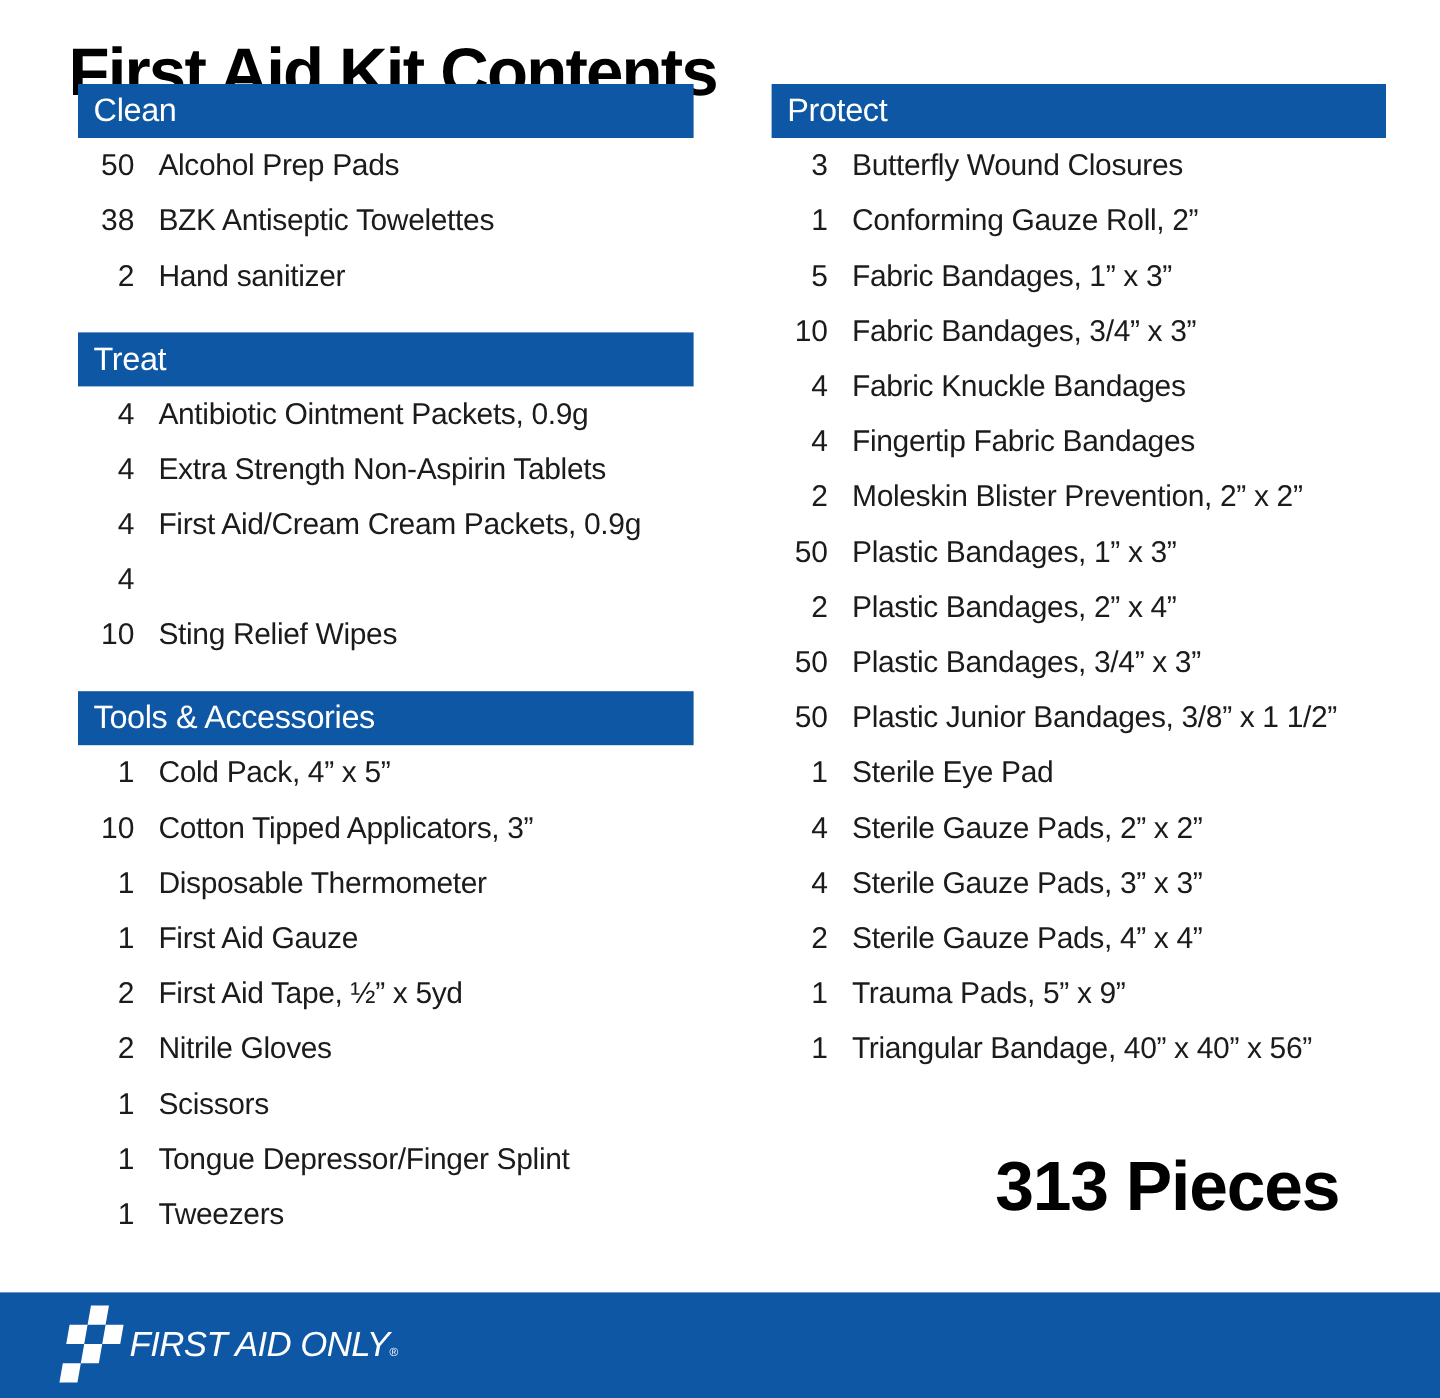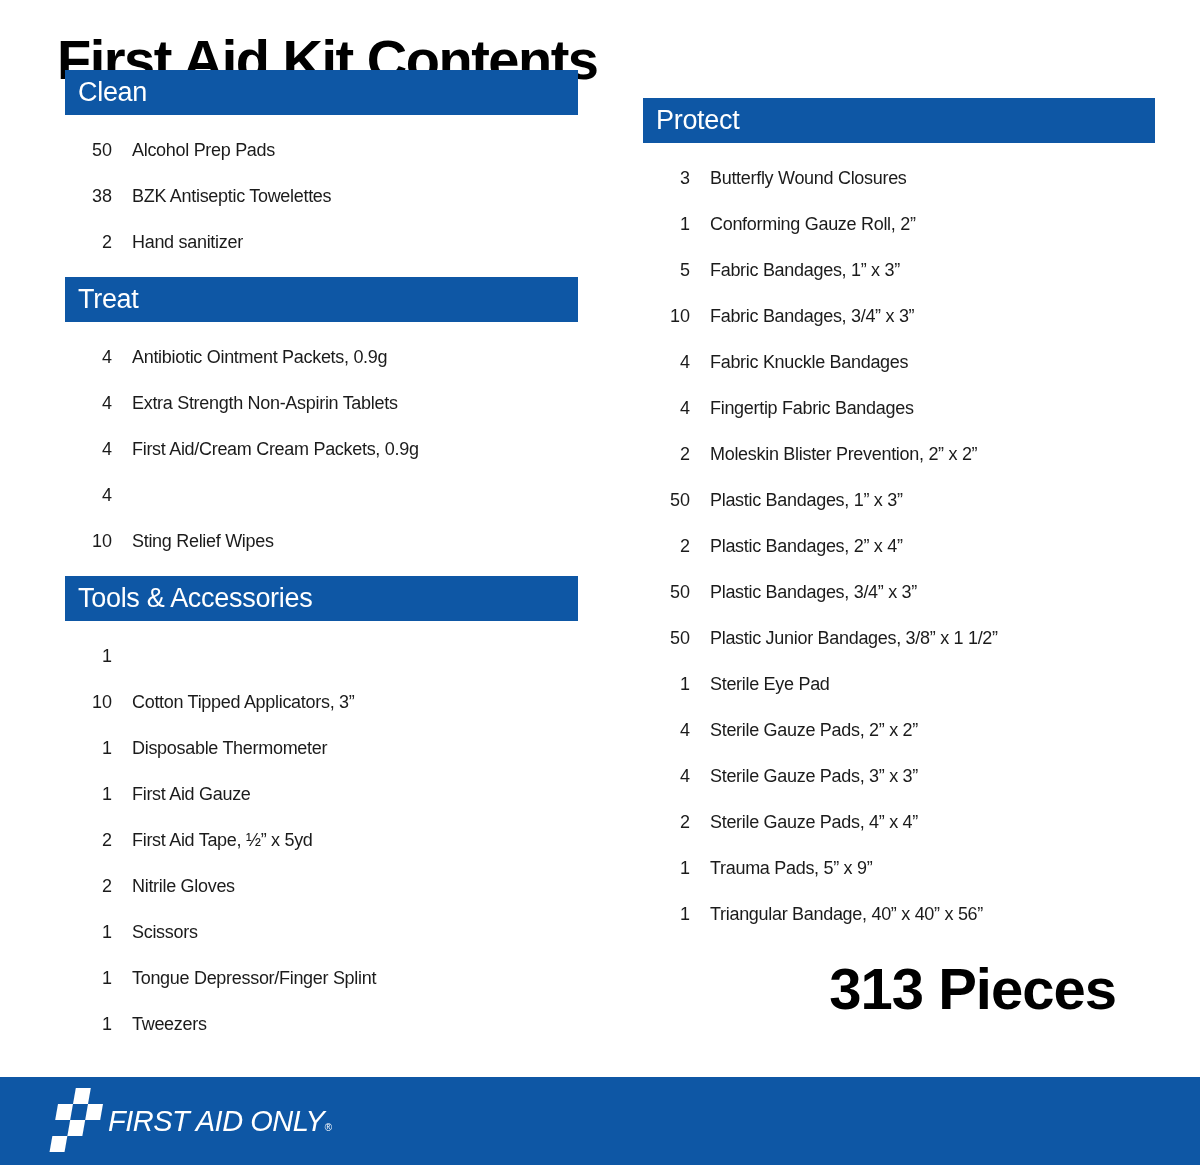--- a/index.html
+++ b/index.html
@@ -6,28 +6,28 @@
   .page {
     position:relative; width:1200px; height:1165px; background:#ffffff;
     font-family:"Liberation Sans", sans-serif; color:#1b1b1b; overflow:hidden;
   }
   .title {
     position:absolute; left:57px; top:-8px; line-height:60px;
     font-size:56px; font-weight:bold; letter-spacing:-1.5px; color:#000;
   }
   .col { position:absolute; top:70px; }
   .col-left  { left:65px;  width:513px; }
-  .col-right { left:643px; width:512px;margin-top:28px; }
+  .col-right { left:643px; width:512px; }
   .section { margin-bottom:24px; }
   .sec-header {
     height:45px; background:#0e57a5; color:#ffffff; font-weight:normal;
     font-size:27px; display:flex; align-items:center; padding-left:13px;
     box-sizing:border-box; letter-spacing:-0.3px;
   }
-  .row { height:46px; display:flex; align-items:flex-end; font-size:18px; }
+  .row { height:46px; display:flex; align-items:center; font-size:25px; }
   .qty { width:47px; text-align:right; flex:none; font-variant-numeric:tabular-nums; }
   .name { margin-left:20px; white-space:nowrap; letter-spacing:-0.3px; }
   .total {
     position:absolute; right:84px; top:955px; font-size:58px; font-weight:bold;
     letter-spacing:-1px; color:#000;
   }
   .footer {
     position:absolute; left:0; right:0; bottom:0; height:88px; background:#0e57a5;
   }
   .logo {
@@ -89,20 +89,21 @@
         </div>
         <div class="row">
           <span class="qty">10</span>
           <span class="name">Sting Relief Wipes</span>
         </div>
       </div>
       <div class="section">
         <div class="sec-header">Tools &amp; Accessories</div>
         <div class="row">
           <span class="qty">1</span>
+          <span class="name">Cold Pack, 4” x 5”</span>
         </div>
         <div class="row">
           <span class="qty">10</span>
           <span class="name">Cotton Tipped Applicators, 3”</span>
         </div>
         <div class="row">
           <span class="qty">1</span>
           <span class="name">Disposable Thermometer</span>
         </div>
         <div class="row">

